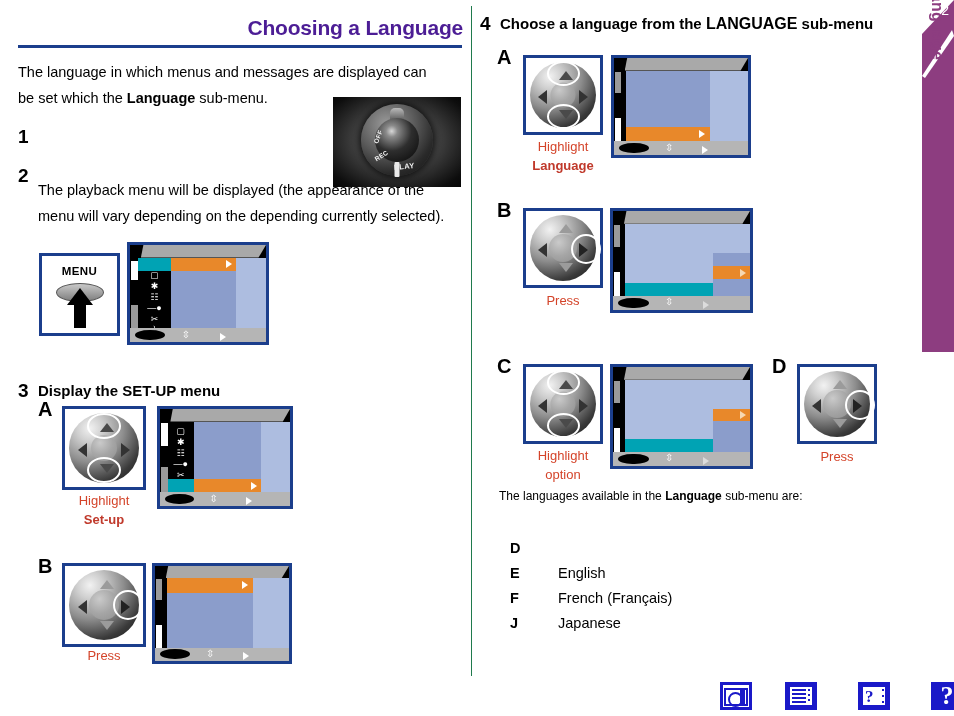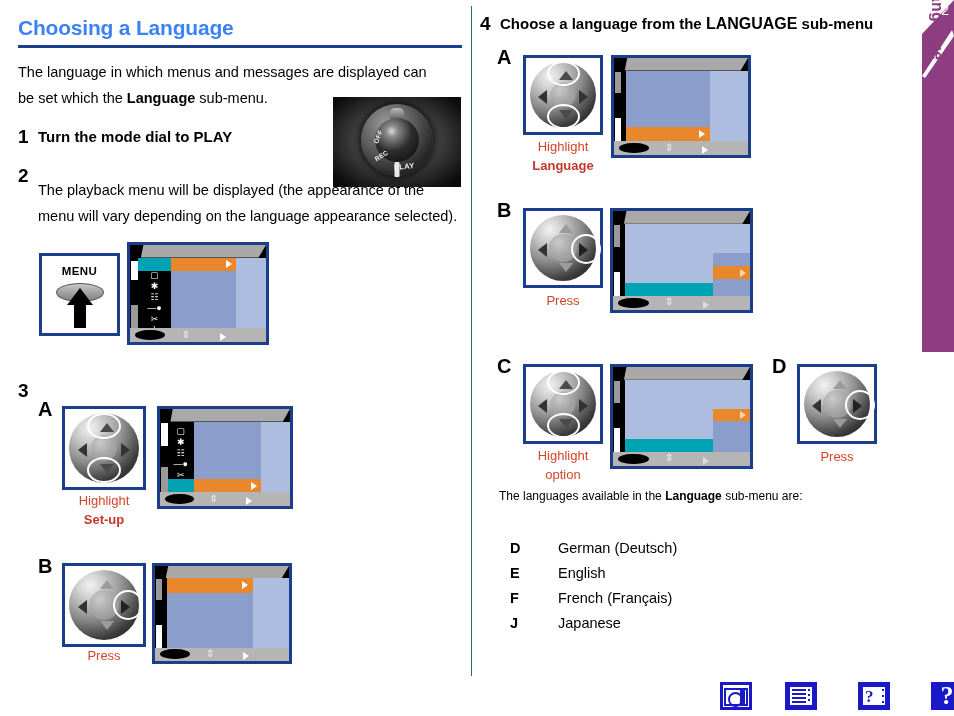--- a/index.html
+++ b/index.html
@@ -36,21 +36,22 @@
     left: 18px;
     top: 16px;
     width: 445px;
   }
   .page-title {
     font-size: 21px;
     font-weight: bold;
     letter-spacing: -0.2px;
     margin: 0;
     padding: 0 0 5px 0;
-    color: #3b82f6;
+    color: #4c1d95;
+    text-align: right;
   }
   .title-rule {
     height: 3px;
     background: #1b3e8c;
     width: 444px;
     margin-bottom: 11px;
   }
   .body-text {
     font-size: 14.5px;
     line-height: 26px;
@@ -382,29 +383,28 @@
     <h1 class="page-title">Choosing a Language</h1>
     <div class="title-rule"></div>
 
     <div class="body-text" style="width:445px;">
       <span>The language in which menus and messages are displayed can</span><br>
       <span>be set which the </span><b>Language</b><span> sub-menu.</span>
     </div>
 
     <div class="step" style="margin-top:16px;">
       <div class="step-num">1</div>
-      <div class="step-head">Turn the mode dial to PLAY</div>
     </div>
 
     <div class="step" style="margin-top:19px;">
       <div class="step-num">2</div>
       <div>
         <div class="body-text" style="width:430px;margin-top:11px;">
           <span>The playback menu will be displayed (the appearance of the</span><br>
-          <span>menu will vary depending on the language appearance selected).</span>
+          <span>menu will vary depending on the depending currently selected).</span>
         </div>
       </div>
     </div>
   </div>
 
   <div class="dial-photo">
     <div class="dial-ring">
       <div class="dial-tab"></div>
       <div class="dial-knob"></div>
     </div>
@@ -447,20 +447,21 @@
       <div class="lcd-foot">
         <div class="lcd-foot-oval"></div>
         <div class="lcd-updown" style="left:38%; top:8%;">⇳</div>
         <div class="lcd-tri-r" style="left:66%; top:35%;"></div>
       </div>
     </div>
   </div>
 
   <div class="step" style="position:absolute; left:18px; top:369px; width:300px;">
     <div class="step-num">3</div>
+    <div class="step-head">Display the SET-UP menu</div>
   </div>
 
   <div class="substep-letter" style="left:38px; top:398px;">A</div>
   <div class="pad-box" style="left:62px; top:406px; width:84px; height:84px;">
     <div class="pad" style="width:70px; height:70px;">
       <div class="pad-tri" style="left:31px; top:10px; border-left:7px solid transparent; border-right:7px solid transparent; border-bottom:9px solid #4a4a4a;"></div>
       <div class="pad-tri" style="left:31px; bottom:10px; border-left:7px solid transparent; border-right:7px solid transparent; border-top:9px solid #4a4a4a;"></div>
       <div class="pad-tri" style="left:9px; top:30px; border-top:7px solid transparent; border-bottom:7px solid transparent; border-right:9px solid #333;"></div>
       <div class="pad-tri" style="right:9px; top:30px; border-top:7px solid transparent; border-bottom:7px solid transparent; border-left:9px solid #333;"></div>
       <div class="pad-inner" style="width:26px; height:26px;"></div>
@@ -665,21 +666,20 @@
   <div class="pad-caption" style="left:789px; top:447px; width:96px;">
     <div>Press</div>
   </div>
 
   <div class="lang-intro">
     <span>The languages available in the </span><b>Language</b><span> sub-menu are:</span>
   </div>
   <div class="lang-list">
     <div class="lang-row">
       <div class="lang-key">D</div>
-      <div>German (Deutsch)</div>
     </div>
     <div class="lang-row">
       <div class="lang-key">E</div>
       <div>English</div>
     </div>
     <div class="lang-row">
       <div class="lang-key">F</div>
       <div>French (Français)</div>
     </div>
     <div class="lang-row">

